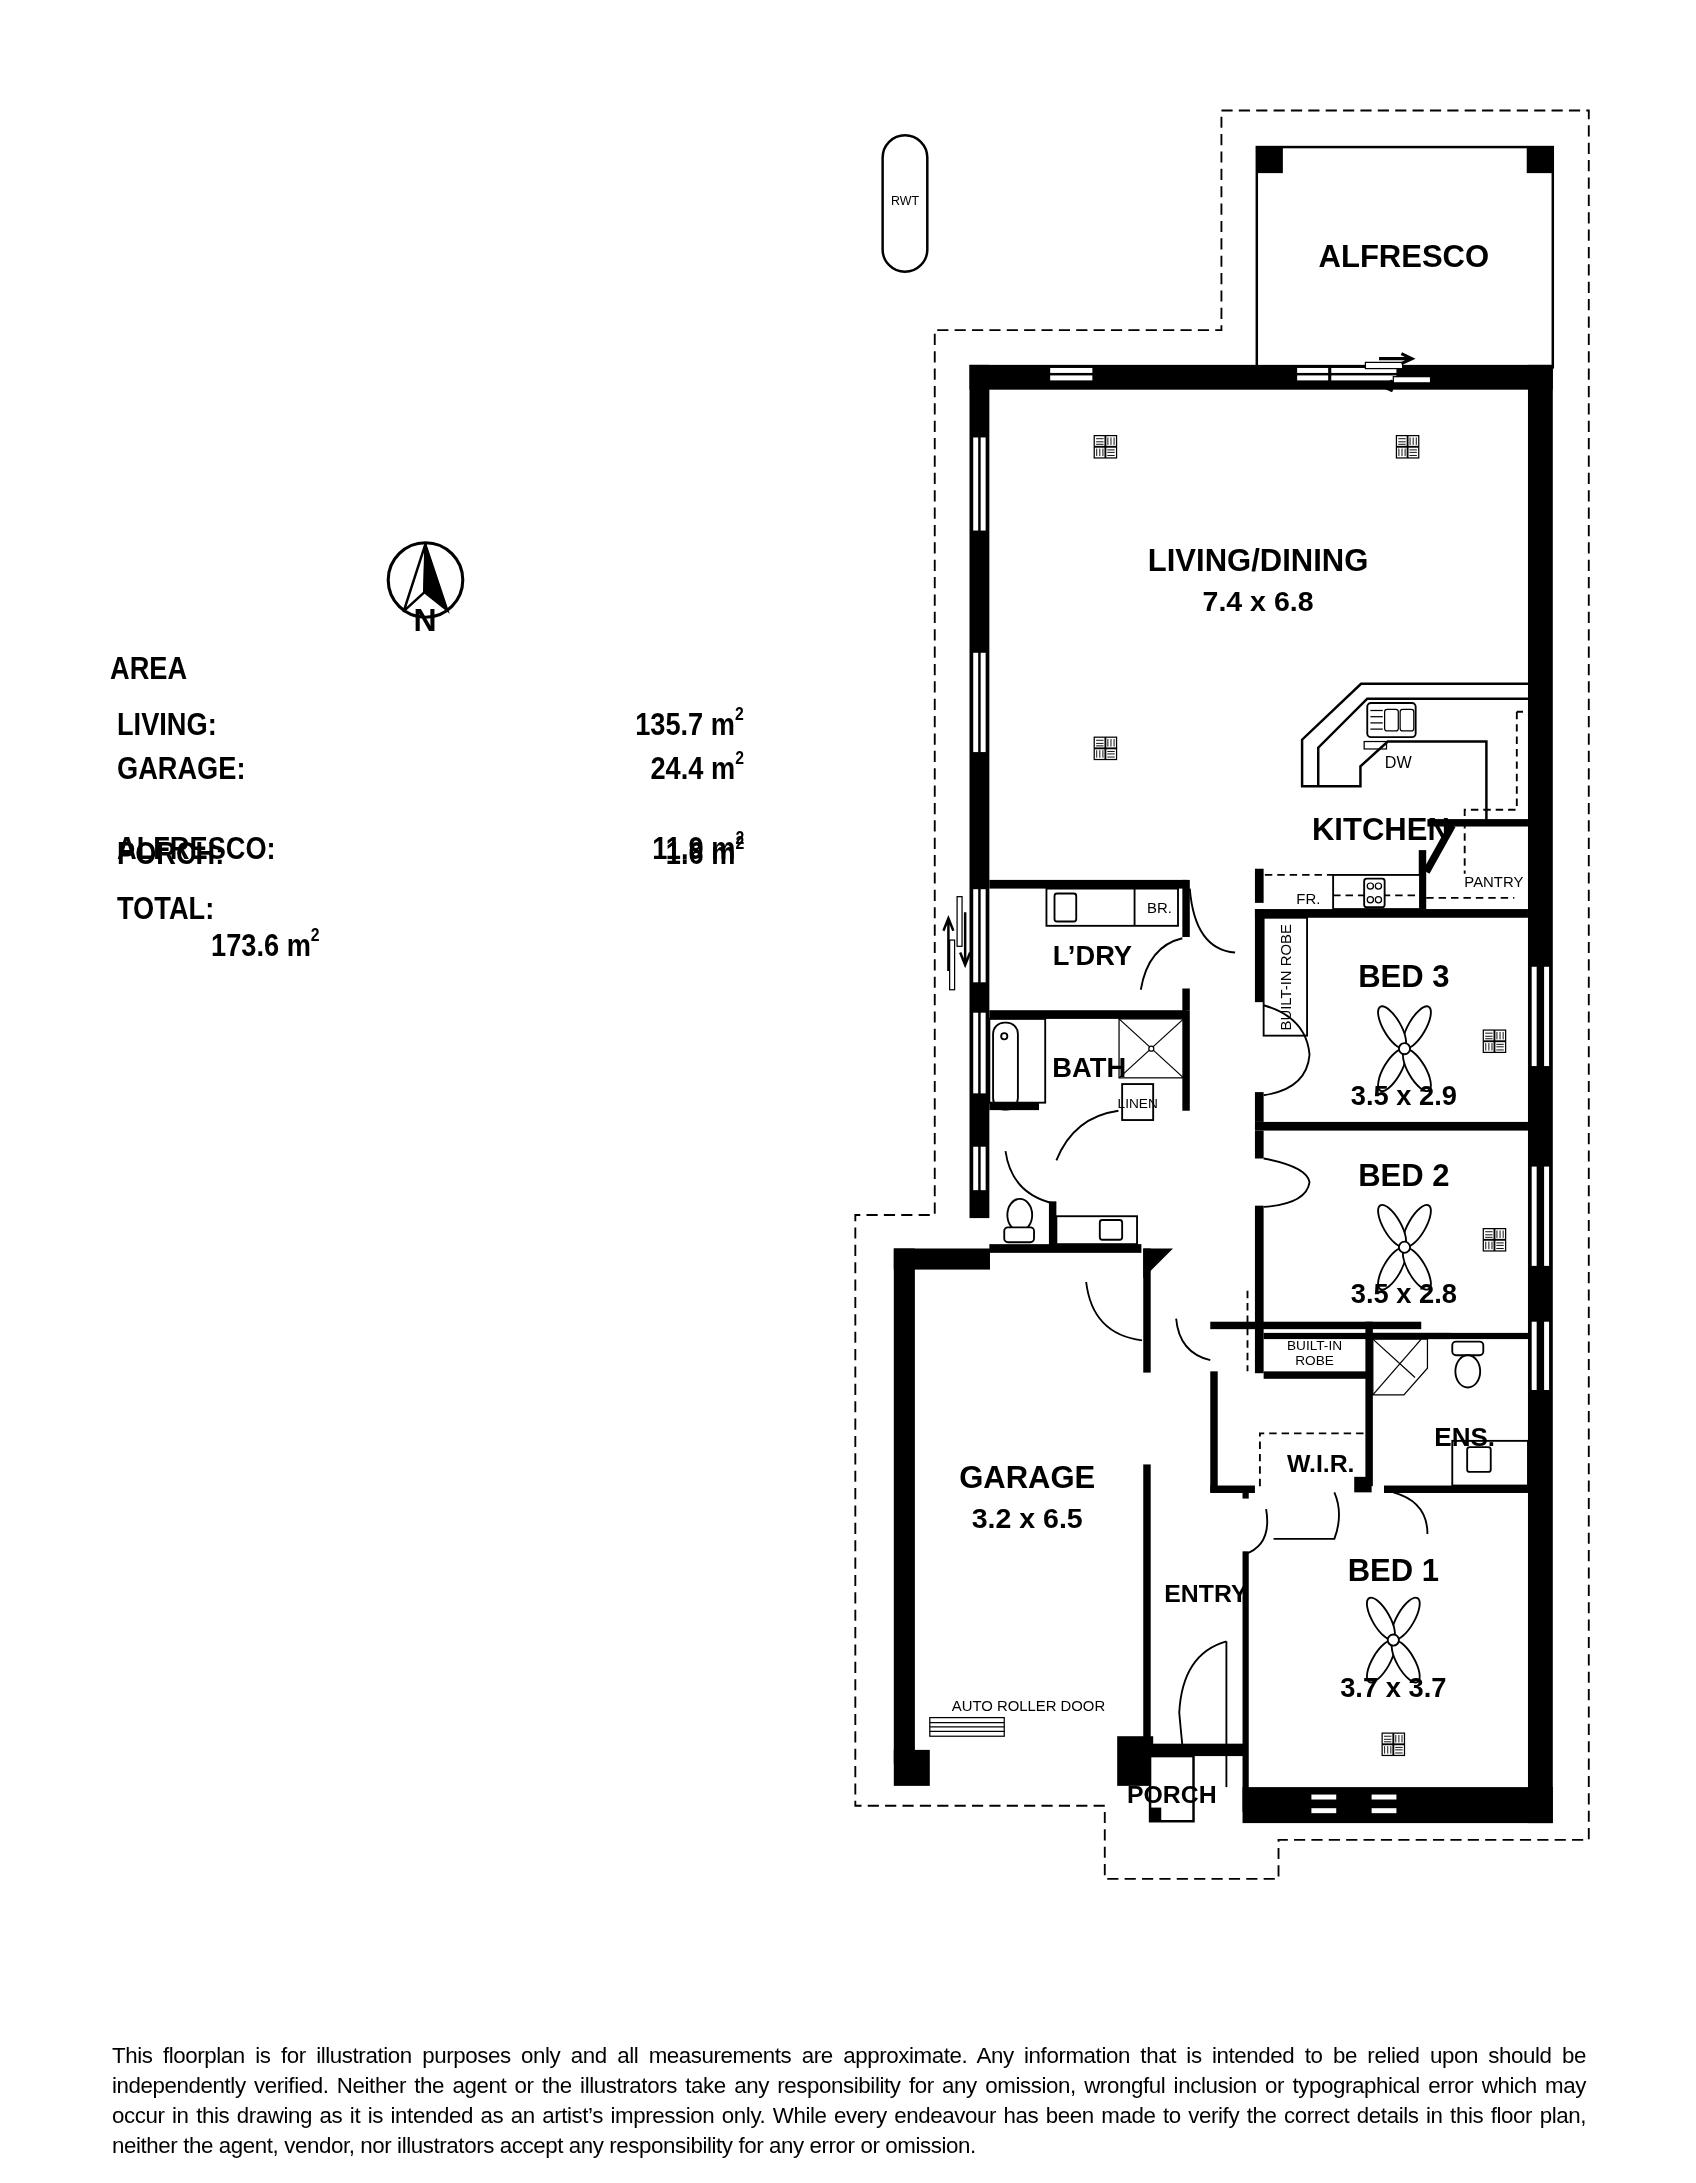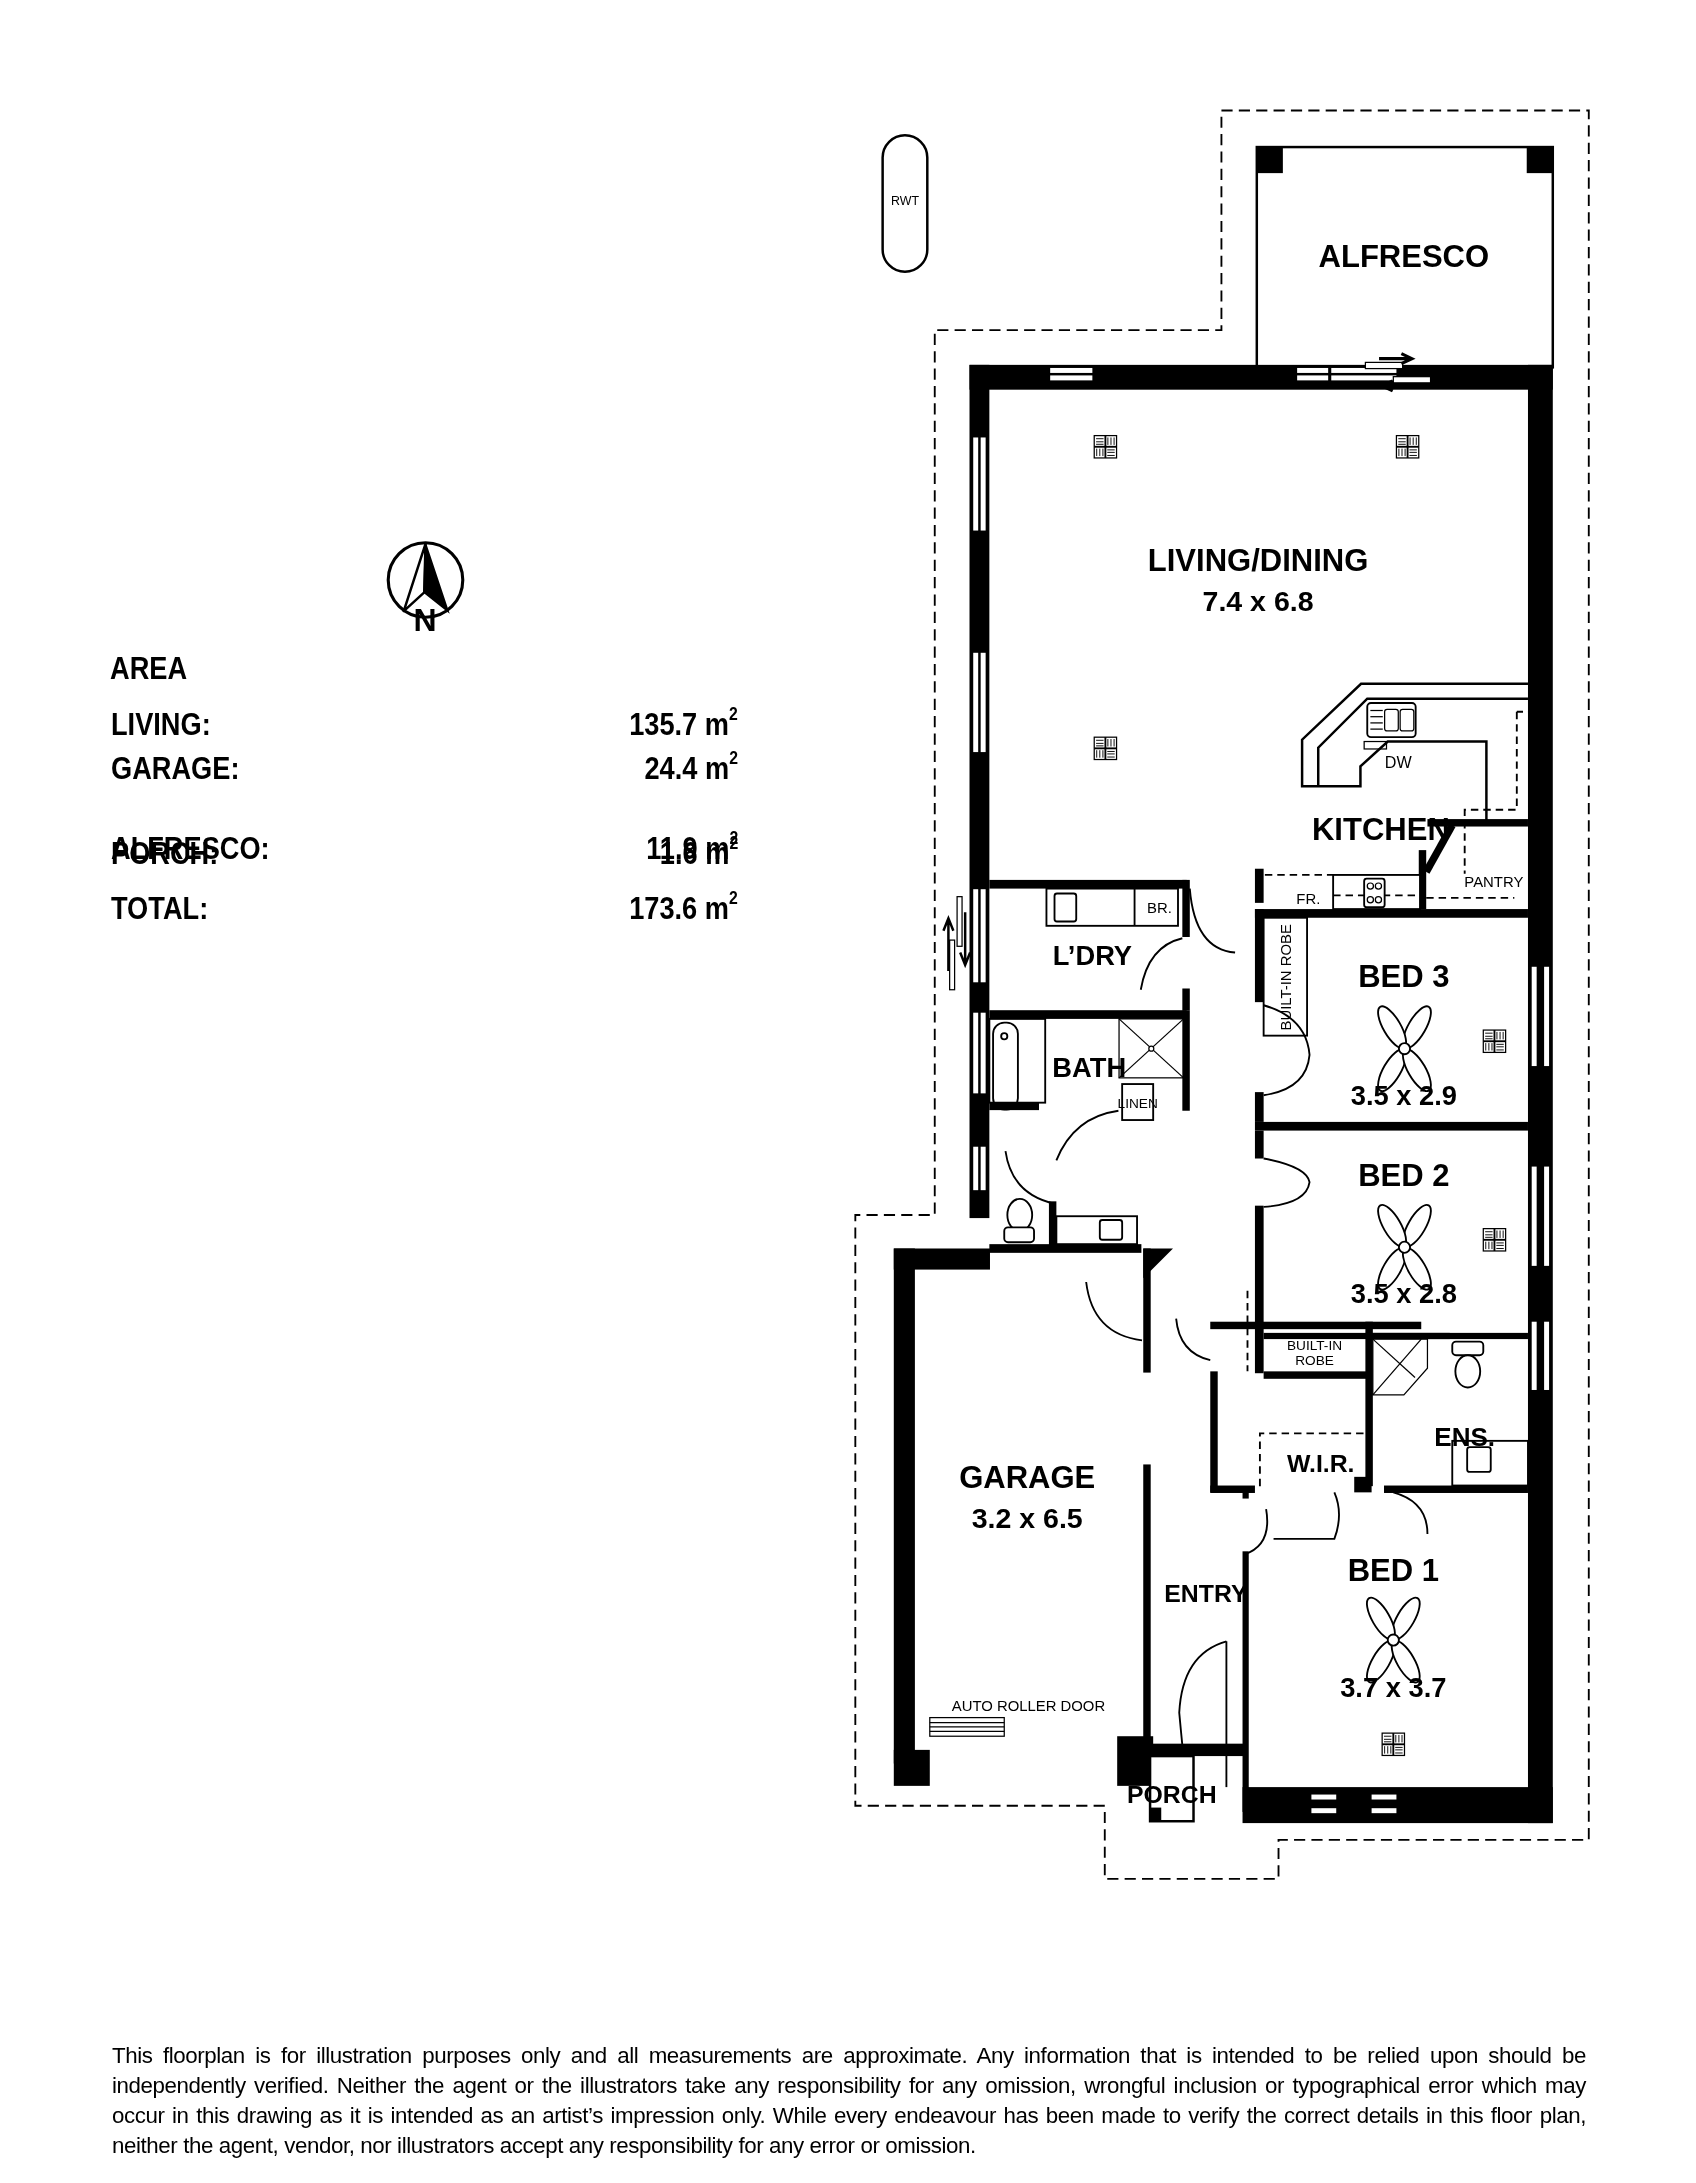--- a/index.html
+++ b/index.html
@@ -1,21 +1,21 @@
 <!DOCTYPE html>
 <html style="font-size:10px"><head>
 <meta charset="utf-8">
 <style>
   html, body { margin: 0; padding: 0; background: #ffffff; }
   body { width: 1697px; height: 2183px; position: relative; overflow: hidden; font-family: "Liberation Sans", "DejaVu Sans", sans-serif; color: #000; }
   .abs { position: absolute; }
   #compass { left: 382px; top: 518px; width: 87px; height: 124px; }
   #compass-letter { left: 397px; top: 602px; width: 56px; text-align: center; font-size: 32px; font-weight: bold; font-family: "Liberation Sans", sans-serif; }
   #area-title { left: 110px; top: 650px; font-size: 32px; font-weight: bold; transform: scaleX(0.85); transform-origin: left top; }
-  .area-row { position: absolute; left: 111px; width: 627px; display: flex; justify-content: space-between; font-size: 32px; font-weight: bold; }
+  .area-row { position: absolute; left: 117px; width: 627px; display: flex; justify-content: space-between; font-size: 32px; font-weight: bold; }
   .area-row .lbl { transform: scaleX(0.85); transform-origin: left top; white-space: nowrap; }
   .area-row .val { transform: scaleX(0.85); transform-origin: right top; white-space: nowrap; }
   .area-row sup { font-size: 18.6px; vertical-align: 15px; line-height: 0; }
   #plan { left: 0; top: 0; width: 1697px; height: 2183px; }
   .room-label { font-family: "Liberation Sans", sans-serif; font-weight: bold; text-anchor: middle; }
   .small-label { font-family: "Liberation Sans", sans-serif; text-anchor: middle; }
   #disclaimer { left: 112px; top: 2006px; width: 1474px; font-size: 22.3px; line-height: 30px; text-align: justify; text-align-last: left; letter-spacing: -0.4px; margin-top: 35px; }
 </style>
 </head>
 <body>
@@ -340,19 +340,19 @@
   <span class="val"><span>24.4 m</span><sup>2</sup></span>
 </div>
 <div class="area-row" style="top:793px;margin-top:37px;">
   <span class="lbl">ALFRESCO:</span>
   <span class="val"><span>11.9 m</span><sup>2</sup></span>
 </div>
 <div class="area-row" style="top:835px;">
   <span class="lbl">PORCH:</span>
   <span class="val"><span>1.6 m</span><sup>2</sup></span>
 </div>
-<div class="area-row" style="top:890px;">
+<div class="area-row" style="top:890px;flex-direction:column;">
   <span class="lbl">TOTAL:</span>
   <span class="val"><span>173.6 m</span><sup>2</sup></span>
 </div>
 
 <div id="disclaimer" class="abs">This floorplan is for illustration purposes only and all measurements are approximate. Any information that is intended to be relied upon should be independently verified. Neither the agent or the illustrators take any responsibility for any omission, wrongful inclusion or typographical error which may occur in this drawing as it is intended as an artist’s impression only. While every endeavour has been made to verify the correct details in this floor plan, neither the agent, vendor, nor illustrators accept any responsibility for any error or omission.</div>
 
 
 </body></html>

